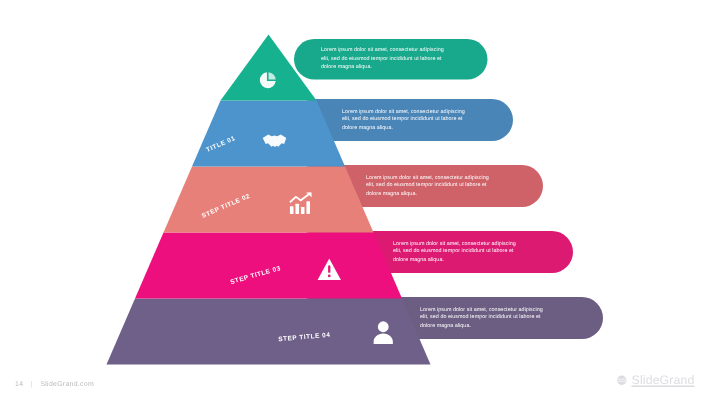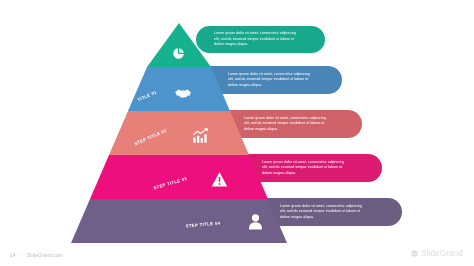--- a/index.html
+++ b/index.html
@@ -63,20 +63,21 @@
     font-size:4.6px;
     color:#b9b9bd;
     letter-spacing:0.2px;
   }
   #footer-left .sep{color:#d8d8dc;}
   #footer-right{
     position:absolute;
     right:11px;bottom:8px;
     display:flex;align-items:center;gap:3px;
     color:#dcdce0;
+    text-decoration:underline;
   }
   #footer-right .brand{
     font-size:8.2px;
     letter-spacing:0.1px;
     color:#dddde1;
     font-weight:400;
   }
 </style>
 </head>
 <body style="background: rgb(255, 255, 255);">

